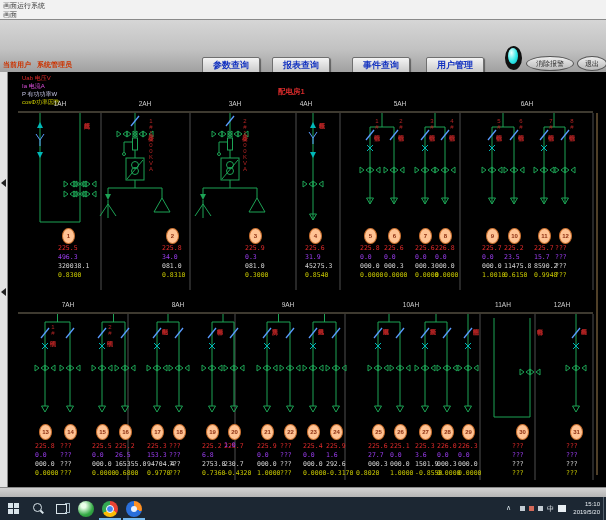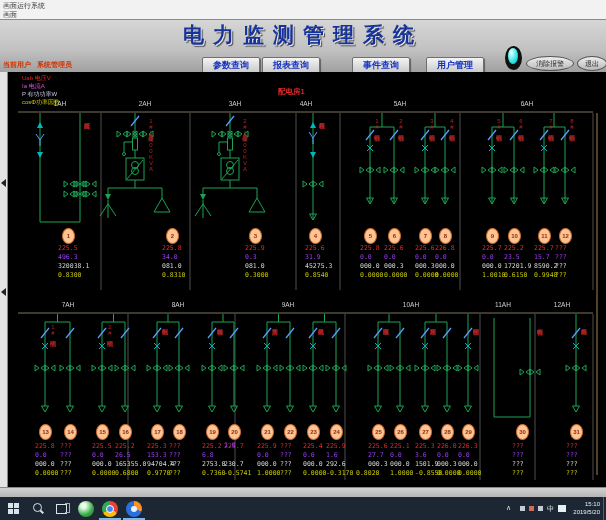--- a/index.html
+++ b/index.html
@@ -58,28 +58,27 @@
 <body>
 
 <div class="screen">
 
   <div class="titlebar">
     <div class="title-text">画面运行系统</div>
     <div class="menu-text">画面</div>
   </div>
 
   <div class="header">
-    <div class="app-title">电力监测管理系统</div>
     <div class="status-text">
       <span>当前用户</span><span>系统管理员</span>
     </div>
     <div id="nav-buttons">
         <div class="tb-btn" style="left: 128px; margin-top: 48px;">主接线图</div>
         <div class="tb-btn" style="left: 202px;">参数查询</div>
-        <div class="tb-btn" style="left: 262px;">报表查询</div>
+        <div class="tb-btn" style="left: 272px;">报表查询</div>
         <div class="tb-btn" style="left: 352px;">事件查询</div>
         <div class="tb-btn" style="left: 426px;">用户管理</div>
       </div>
     <div class="lamp">
         <i></i>
       </div>
     <div id="oval-buttons">
         <div class="oval-btn" style="left: 526px; width: 46px;">消除报警</div>
         <div class="oval-btn" style="left: 577px; width: 28px;">退出</div>
       </div>
@@ -525,21 +524,21 @@
         <div class="rd p" style="left: 435px; top: 190px;">000.0</div>
         <div class="rd f" style="left: 435px; top: 199px;">0.0000</div>
         <div class="meter-badge" style="left: 486px; top: 156px;">9</div>
         <div class="rd u" style="left: 482px; top: 172px;">225.7</div>
         <div class="rd i" style="left: 482px; top: 181px;">0.0</div>
         <div class="rd p" style="left: 482px; top: 190px;">000.0</div>
         <div class="rd f" style="left: 482px; top: 199px;">1.0010</div>
         <div class="meter-badge" style="left: 508px; top: 156px;">10</div>
         <div class="rd u" style="left: 504px; top: 172px;">225.2</div>
         <div class="rd i" style="left: 504px; top: 181px;">23.5</div>
-        <div class="rd p" style="left: 504px; top: 190px;">17201.9</div>
+        <div class="rd p" style="left: 504px; top: 190px;">11475.8</div>
         <div class="rd f" style="left: 504px; top: 199px;">0.6150</div>
         <div class="meter-badge" style="left: 538px; top: 156px;">11</div>
         <div class="rd u" style="left: 534px; top: 172px;">225.7</div>
         <div class="rd i" style="left: 534px; top: 181px;">15.7</div>
         <div class="rd p" style="left: 534px; top: 190px;">8590.2</div>
         <div class="rd f" style="left: 534px; top: 199px;">0.9948</div>
         <div class="meter-badge" style="left: 559px; top: 156px;">12</div>
         <div class="rd u" style="left: 555px; top: 172px;">???</div>
         <div class="rd i" style="left: 555px; top: 181px;">???</div>
         <div class="rd p" style="left: 555px; top: 190px;">???</div>
@@ -576,21 +575,21 @@
         <div class="rd f" style="left: 169px; top: 397px;">???</div>
         <div class="meter-badge" style="left: 206px; top: 352px;">19</div>
         <div class="rd u" style="left: 202px; top: 370px;">225.2</div>
         <div class="rd i" style="left: 202px; top: 379px;">6.8</div>
         <div class="rd p" style="left: 202px; top: 388px;">2753.0</div>
         <div class="rd f" style="left: 202px; top: 397px;">0.7360</div>
         <div class="meter-badge" style="left: 228px; top: 352px;">20</div>
         <div class="rd u" style="left: 224px; top: 370px;">225.7</div>
         <div class="rd i" style="left: 224px; top: 369px; text-align: right;">1.0</div>
         <div class="rd p" style="left: 224px; top: 388px;">230.7</div>
-        <div class="rd f" style="left: 224px; top: 397px;">-0.5741</div>
+        <div class="rd f" style="left: 224px; top: 397px;">-0.4320</div>
         <div class="meter-badge" style="left: 261px; top: 352px;">21</div>
         <div class="rd u" style="left: 257px; top: 370px;">225.9</div>
         <div class="rd i" style="left: 257px; top: 379px;">0.0</div>
         <div class="rd p" style="left: 257px; top: 388px;">000.0</div>
         <div class="rd f" style="left: 257px; top: 397px;">1.0000</div>
         <div class="meter-badge" style="left: 284px; top: 352px;">22</div>
         <div class="rd u" style="left: 280px; top: 370px;">???</div>
         <div class="rd i" style="left: 280px; top: 379px;">???</div>
         <div class="rd p" style="left: 280px; top: 388px;">???</div>
         <div class="rd f" style="left: 280px; top: 397px;">???</div>

